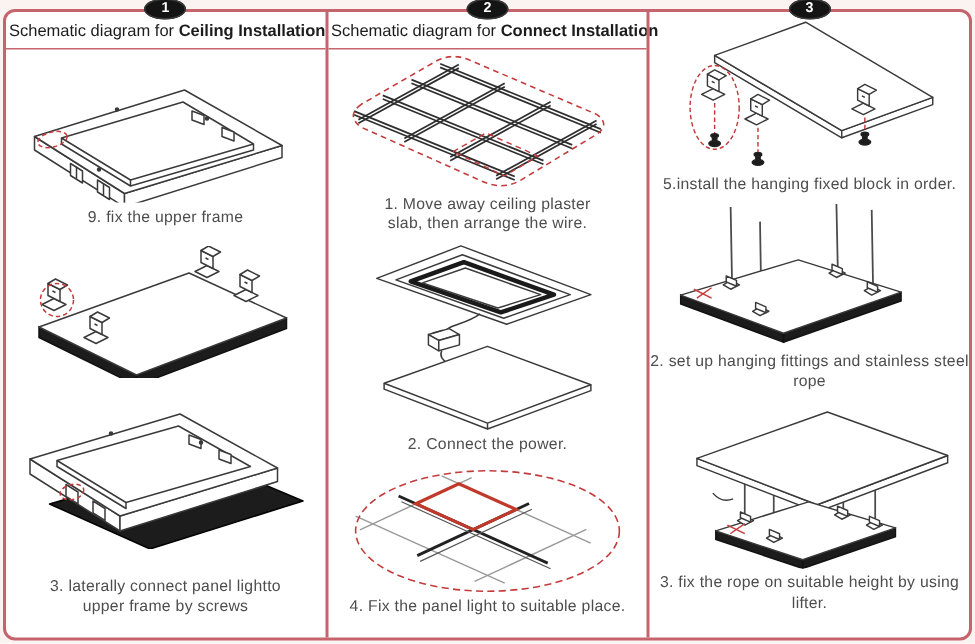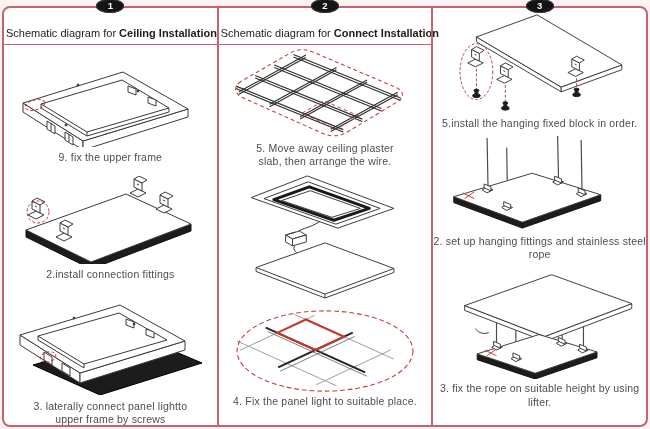--- a/index.html
+++ b/index.html
@@ -22,21 +22,20 @@
     background:#141414;color:#fff;
     font-size:9.5px;font-weight:bold;line-height:14px;text-align:center;
     box-shadow:0 0 0 1px #3a3a3a inset;
     z-index:3;
   }
   .panel-title{
     text-align:center;padding:7px 2px 5px 2px;
     font-size:11px;color:#1c1c1c;
     border-bottom:1.5px solid #c5646c;
     white-space:nowrap;
-    margin-top:12px;
   }
   .panel-title .bold{font-weight:bold;}
   .content{flex:1;display:flex;flex-direction:column;align-items:center;}
   .caption{
     text-align:center;font-size:10.5px;color:#4d4d4d;
     line-height:1.25;white-space:pre-line;letter-spacing:.2px;
   }
   svg.art{display:block;}
   .ink{stroke:#3a3a3a;fill:none;stroke-width:1;}
 </style>
@@ -107,21 +106,20 @@
         <polygon points="83,86 183,48 183,55 83,93" fill="#1c1c1c" stroke="#111"></polygon>
 
         <polygon points="18,54 118,18 183,48 83,86" fill="#fff" stroke="#3a3a3a" stroke-linejoin="round"></polygon>
 
         <use href="#bracket" x="20" y="30"></use>
         <use href="#bracket" x="48" y="52"></use>
         <use href="#bracket" x="122" y="8"></use>
         <use href="#bracket" x="148" y="24"></use>
         <circle cx="30" cy="36" r="11" fill="none" stroke="#c43b3b" stroke-width="1" stroke-dasharray="3,2"></circle>
       </svg>
-      <div class="caption" style="margin-top:4px">2.install connection fittings</div>
 
       <svg class="art" width="204" height="104" viewBox="0 0 204 104" style="margin-top:10px">
 
         <polygon points="25,74 128,44 194,72 92,104" fill="#1c1c1c" stroke="#000" stroke-linejoin="round"></polygon>
         <g stroke="#3a3a3a" fill="#fff" stroke-width="1" stroke-linejoin="round">
 
           <polygon points="12,44 72,82 72,92 12,54"></polygon>
           <polygon points="72,82 177,50 177,59 72,92"></polygon>
 
           <polygon points="12,44 112,14 177,50 72,82"></polygon>
@@ -130,21 +128,21 @@
 
           <polygon points="36,61 44,66 44,74 36,69"></polygon>
           <polygon points="54,72 62,77 62,85 54,80"></polygon>
           <polygon points="118,28 126,31 126,37 118,34"></polygon>
           <polygon points="138,38 146,41 146,47 138,44"></polygon>
           <circle cx="66" cy="27" r="1" fill="#3a3a3a"></circle>
           <circle cx="126" cy="33" r="1" fill="#3a3a3a"></circle>
         </g>
         <ellipse cx="40" cy="66" rx="8" ry="5" fill="none" stroke="#c43b3b" stroke-width="1" stroke-dasharray="3,2" transform="rotate(-14 40 66)"></ellipse>
       </svg>
-      <div class="caption" style="margin-top:5px">3. laterally connect panel lightto
+      <div class="caption" style="margin-top:19px">3. laterally connect panel lightto
 upper frame by screws</div>
     </div>
   </div>
 
   <div class="panel">
     <div class="badge">2</div>
     <div class="panel-title">
       <span>Schematic diagram for</span>
       <span class="bold">Connect Installation</span>
     </div>
@@ -165,21 +163,21 @@
           <line x1="42" y1="57.8" x2="112" y2="19.3"></line>
             <line x1="42" y1="60.3" x2="112" y2="21.8"></line>
           <line x1="74" y1="70.8" x2="144" y2="32.3"></line>
             <line x1="74" y1="73.3" x2="144" y2="34.8"></line>
           <line x1="106" y1="83.8" x2="176" y2="45.3"></line>
             <line x1="106" y1="86.3" x2="176" y2="47.8"></line>
         </g>
         <path d="M 12,34 Q 1,42 12,50 L 97,88 Q 111,94 123,87 L 176,55 Q 186,48 176,41 L 87,3 Q 75,-2 64,4 Z" fill="none" stroke="#c43b3b" stroke-width="1.1" stroke-dasharray="4,3"></path>
         <polygon points="76,67 99,54 135,70 112,84" fill="none" stroke="#c43b3b" stroke-width="1" stroke-dasharray="4,3"></polygon>
       </svg>
-      <div class="caption" style="margin-top:5px">5. Move away ceiling plaster
+      <div class="caption" style="margin-top:5px">1. Move away ceiling plaster
 slab, then arrange the wire.</div>
 
       <svg class="art" width="200" height="128" viewBox="0 0 200 130" style="margin-top:4px">
         <g stroke="#3a3a3a" fill="#fff" stroke-width="1" stroke-linejoin="round">
 
           <polygon points="25,26 82,4 170,37 113,57"></polygon>
           <polygon points="38,27 83,10 156,37 111,53" fill="none"></polygon>
           <polygon points="48,28 84,15 145,37 109,49" fill="none" stroke="#1a1a1a" stroke-width="3"></polygon>
           <polygon points="56,29 85,19 136,37 107,46" fill="none"></polygon>
 
@@ -191,20 +189,21 @@
           <line x1="63" y1="63" x2="70" y2="61"></line>
 
           <path d="M 69,75 C 66,82 76,83 77,89" fill="none"></path>
           <polygon points="73,88 80,86 82,90 75,92"></polygon>
 
           <polygon points="30,97 100,72 170,98 100,124"></polygon>
           <polyline points="30,97 30,101 100,128 100,124" fill="none"></polyline>
           <polyline points="100,128 170,102 170,98" fill="none"></polyline>
         </g>
       </svg>
+      <div class="caption" style="margin-top:2px">2. Connect the power.</div>
 
       <svg class="art" width="200" height="86" viewBox="0 0 200 90" style="margin-top:8px">
         <g fill="none">
           <line x1="8" y1="34.6" x2="112" y2="81.4" stroke="#999" stroke-width="1"></line>
           <line x1="68" y1="6.6" x2="172" y2="53.4" stroke="#999" stroke-width="1"></line>
           <line x1="11" y1="44.2" x2="89" y2="7.8" stroke="#999" stroke-width="1"></line>
           <line x1="91" y1="80.2" x2="169" y2="43.8" stroke="#999" stroke-width="1"></line>
           <line x1="38" y1="20.6" x2="142" y2="67.4" stroke="#222" stroke-width="2"></line>
           <line x1="51" y1="62.2" x2="129" y2="25.8" stroke="#222" stroke-width="2"></line>
           <line x1="40" y1="24.6" x2="144" y2="71.4" stroke="#555" stroke-width="0.8"></line>

